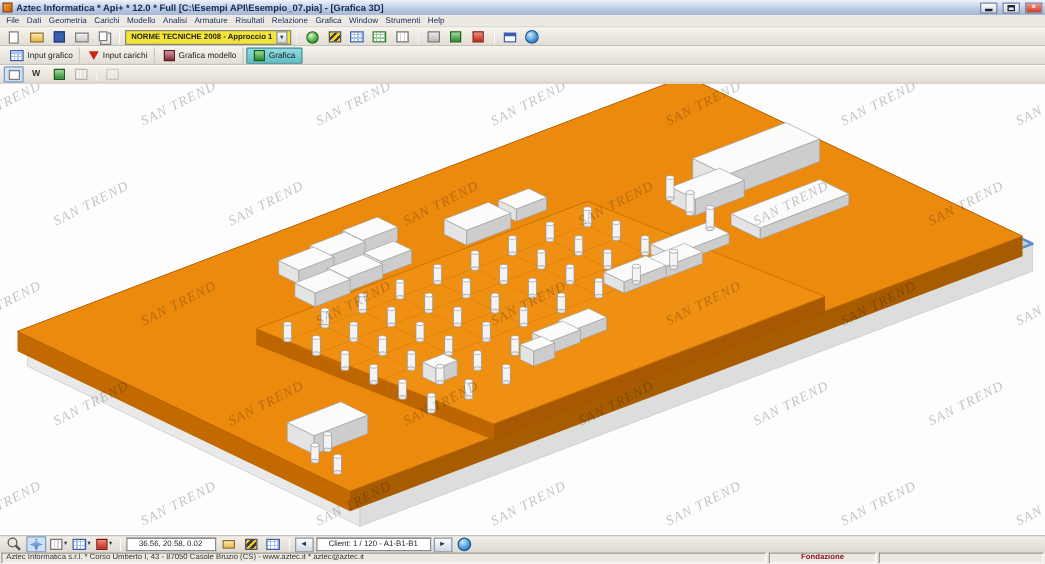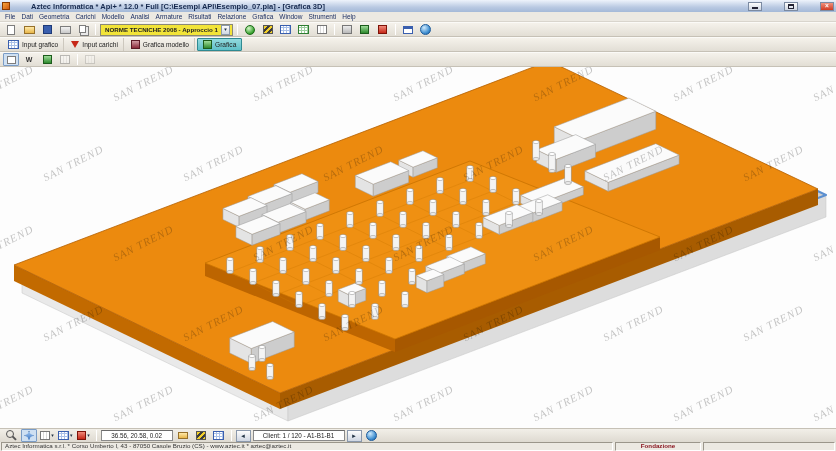--- a/index.html
+++ b/index.html
@@ -1,21 +1,21 @@
 <!DOCTYPE html>
 <html><head>
 <meta charset="utf-8">
 <style>
   *{box-sizing:border-box;margin:0;padding:0}
   html,body{width:836px;height:451px}
   body{font-family:"Liberation Sans",sans-serif;background:#ece9e2;overflow:hidden}
   .app{width:836px;height:451px;display:flex;flex-direction:column;background:#ece9e2}
 
   
-  .titlebar{flex:0 0 12px;display:flex;align-items:center;gap:21px;padding:0 2px;
+  .titlebar{flex:0 0 12px;display:flex;align-items:center;gap:3px;padding:0 2px;
     background:linear-gradient(180deg,#eef3fb,#b9c9e2 60%,#a4b9d8);
     font-size:7.5px;font-weight:bold;color:#16294e}
   .app-icon{width:8px;height:8px;flex:0 0 8px;background:linear-gradient(135deg,#f6a43c,#d2590e);border:1px solid #8a3a00}
   .title-text{flex:1;white-space:nowrap;overflow:hidden}
   .winbtn{width:14px;height:9px;margin-left:1px;border:1px solid #7b8aa2;background:linear-gradient(#fdfdfd,#cdd5e2);
     display:flex;align-items:center;justify-content:center;font-size:6.5px;line-height:1;color:#223}
   .winbtn.close{background:linear-gradient(#f0907c,#cf3a22);color:#fff;font-weight:bold}
   .min-glyph{width:6px;height:2px;background:#223;margin-top:4px}
   .max-glyph{width:6px;height:5px;border:1px solid #223;border-top-width:2px}
 

